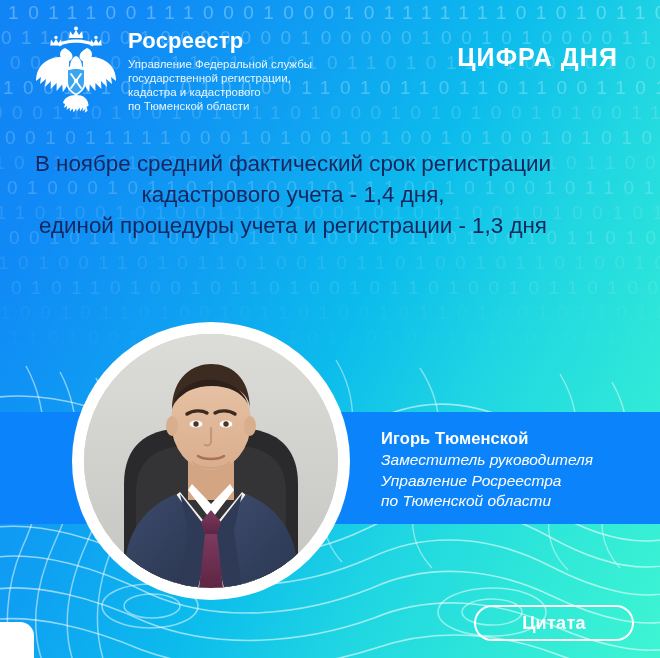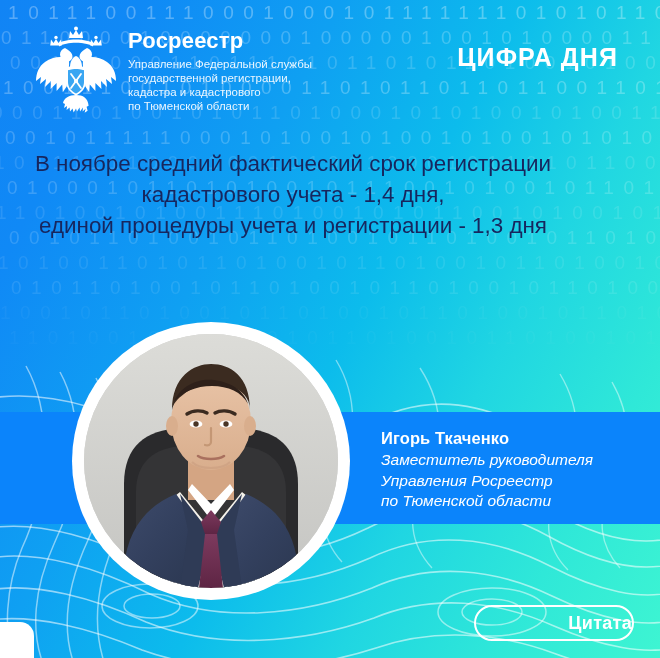--- a/index.html
+++ b/index.html
@@ -80,21 +80,21 @@
   }
   .person-name{font-size:16.5px;font-weight:bold;line-height:21px;letter-spacing:0.1px;}
   .person-role{font-size:15.5px;font-style:italic;line-height:20.5px;margin-top:1px;}
   .person-role div{white-space:nowrap;}
 
   
   .quote-pill{
     position:absolute;left:474px;top:605px;
     width:160px;height:36px;border-radius:18px;
     border:2.5px solid #ffffff;
-    display:flex;align-items:center;justify-content:flex-end;
+    display:flex;align-items:center;justify-content:center;
     box-sizing:border-box;
   }
   .quote-pill span{
     font-size:18px;font-weight:bold;color:#ffffff;letter-spacing:0.3px;
   }
 
   
   .corner-notch{
     position:absolute;left:0;bottom:0;width:34px;height:36px;
     background:#ffffff;border-top-right-radius:14px;
@@ -275,24 +275,24 @@
         <path d="M127 94 L127 108 C127 111 124 112 121 111" stroke="#c49775" stroke-width="2.2" fill="none" stroke-linecap="round"></path>
 
         <path d="M114 122 C120 126 134 126 140 122" stroke="#a9705e" stroke-width="2.6" fill="none" stroke-linecap="round"></path>
 
         <path d="M108 128 C116 136 138 136 146 128" stroke="#c99d7e" stroke-width="2" fill="none" opacity="0.6"></path>
       </svg>
     </div>
   </div>
 
   <div class="name-text">
-    <div class="person-name">Игорь Ткаченко</div>
+    <div class="person-name">Игорь Тюменской</div>
     <div class="person-role">
       <div>Заместитель руководителя</div>
-      <div>Управления Росреестр</div>
+      <div>Управление Росреестра</div>
       <div>по Тюменской области</div>
     </div>
   </div>
 
   <div class="quote-pill">
     <span>Цитата</span>
   </div>
 
   <div class="corner-notch"></div>
 

